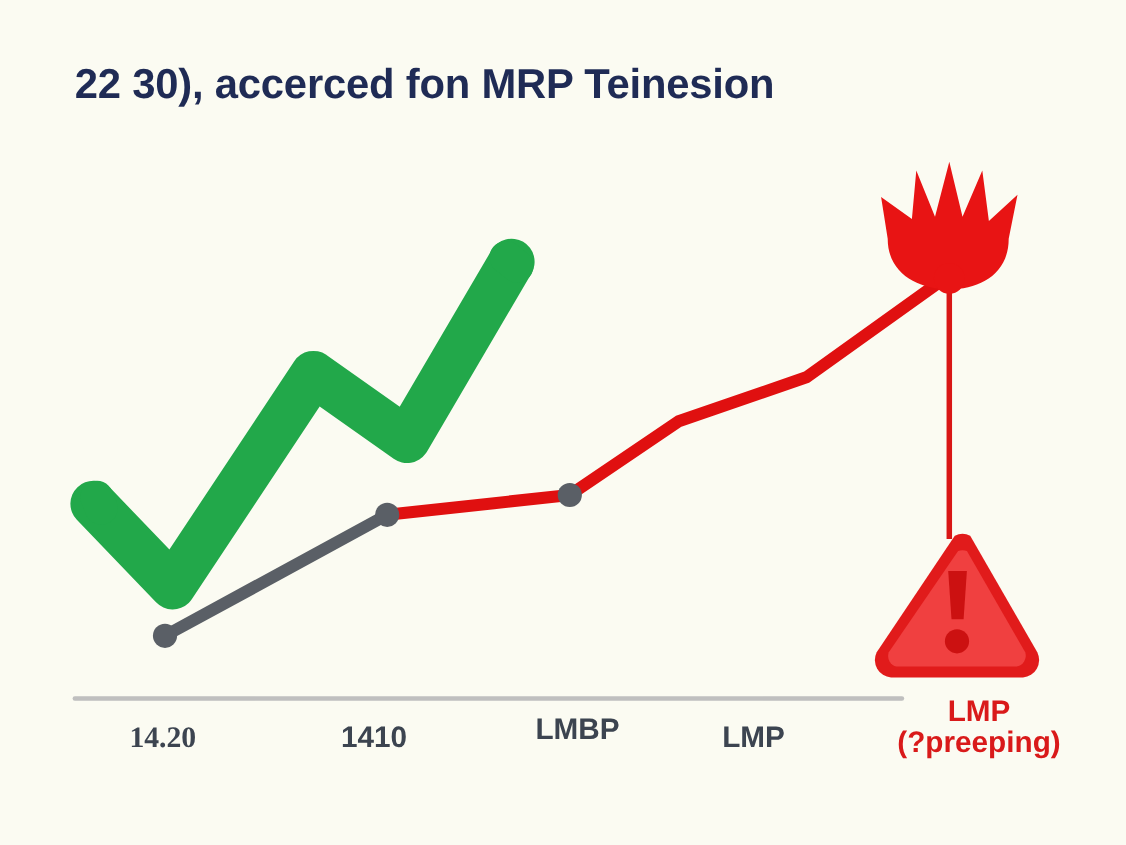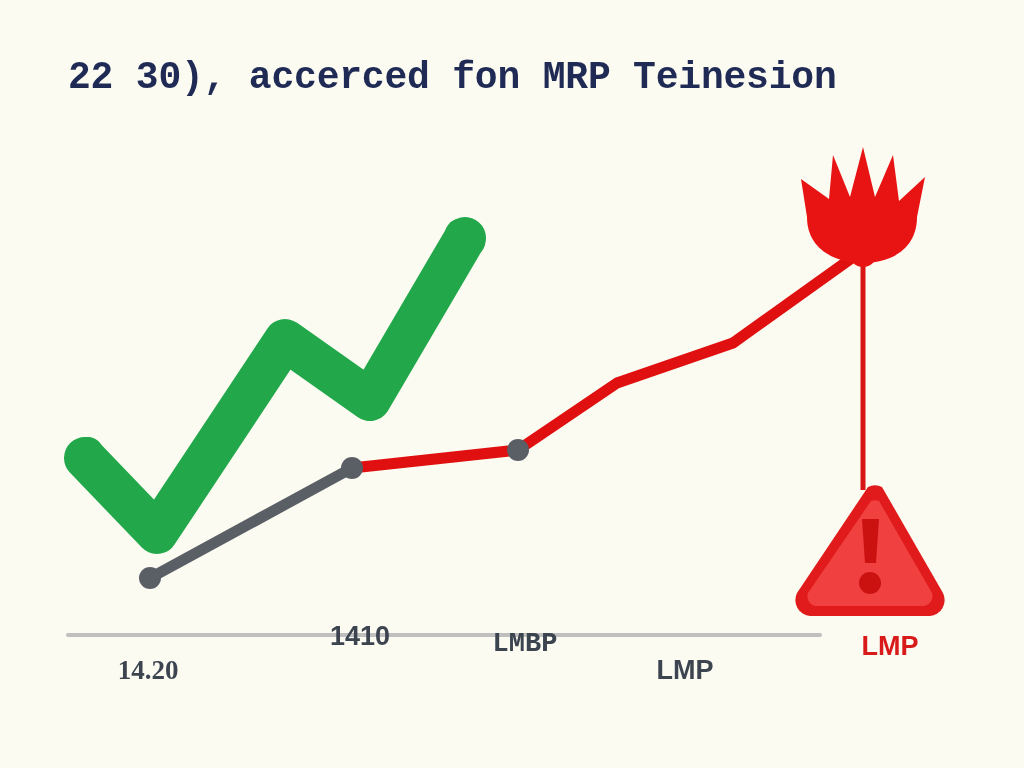--- a/index.html
+++ b/index.html
@@ -21,21 +21,20 @@
   }
   #chart-title {
     position: absolute;
     left: 68px;
     top: 56px;
     font-size: 38px;
     font-weight: bold;
     color: #1f2b55;
     letter-spacing: -0.2px;
     white-space: nowrap;
-    font-family: Liberation Mono, monospace;
   }
   svg#plot {
     position: absolute;
     left: 0;
     top: 0;
   }
   .tick-label {
     position: absolute;
     font-size: 27px;
     font-weight: bold;
@@ -93,21 +92,22 @@
 
     <g transform="translate(872,545)">
       <path fill="#e11b1b" d="M -4 -58 A 16 16 0 0 1 10 -58 L 71 48 A 16 16 0 0 1 58 71 L -62 71 A 16 16 0 0 1 -75 48 Z"></path>
       <path fill="#f04040" d="M -1 -44 A 10 10 0 0 1 7 -44 L 60 48 A 10 10 0 0 1 52 61 L -57 61 A 10 10 0 0 1 -64 48 Z"></path>
       <path fill="#cc1111" d="M -10 -26 L 7 -26 L 4 18 L -7 18 Z"></path>
       <circle cx="-2" cy="38" r="11" fill="#cc1111"></circle>
     </g>
   </svg>
 
   <div class="tick-label" style="left:148px; top:655px;font-family:Liberation Serif, serif;">14.20</div>
-  <div class="tick-label" style="left:340px; top:621px;margin-left:20px;">1410</div>
-  <div class="tick-label" style="left:525px; top:629px;font-family:Liberation Mono, monospace;">LMBP</div>
+  <div class="tick-label" style="left:340px; top:655px;">1410</div>
+  <div class="tick-label" style="left:525px; top:648px;">LMBP</div>
   <div class="tick-label" style="left:685px; top:655px;">LMP</div>
 
   <div class="tick-label alert" style="left:890px; top:632px;">
     <div>LMP</div>
+    <div>(?preeping)</div>
   </div>
 
 </div>
 
 </body></html>

